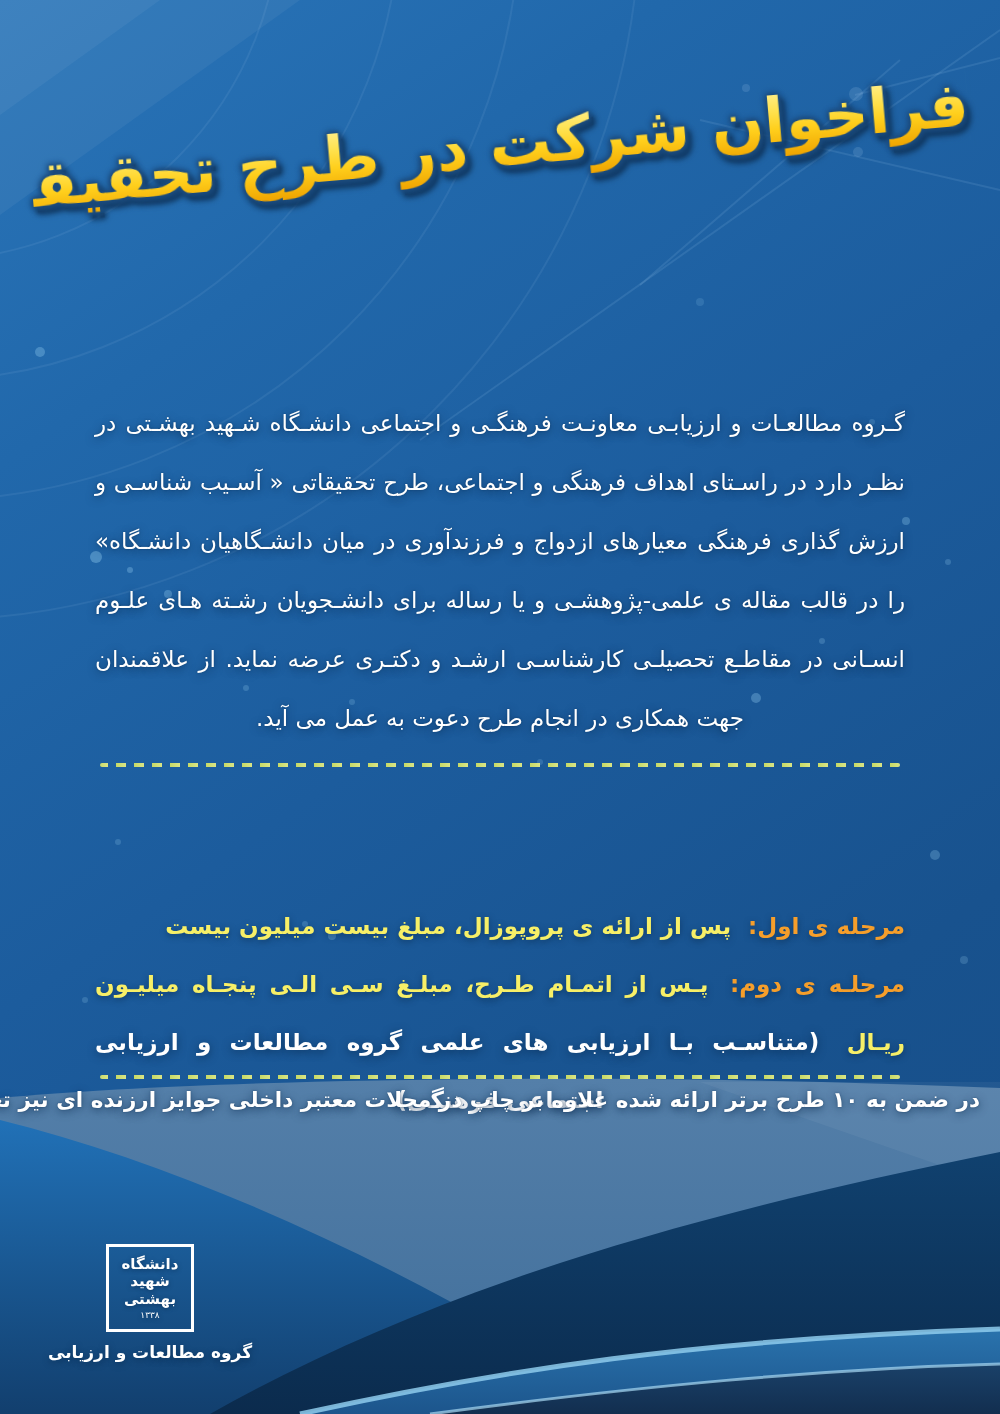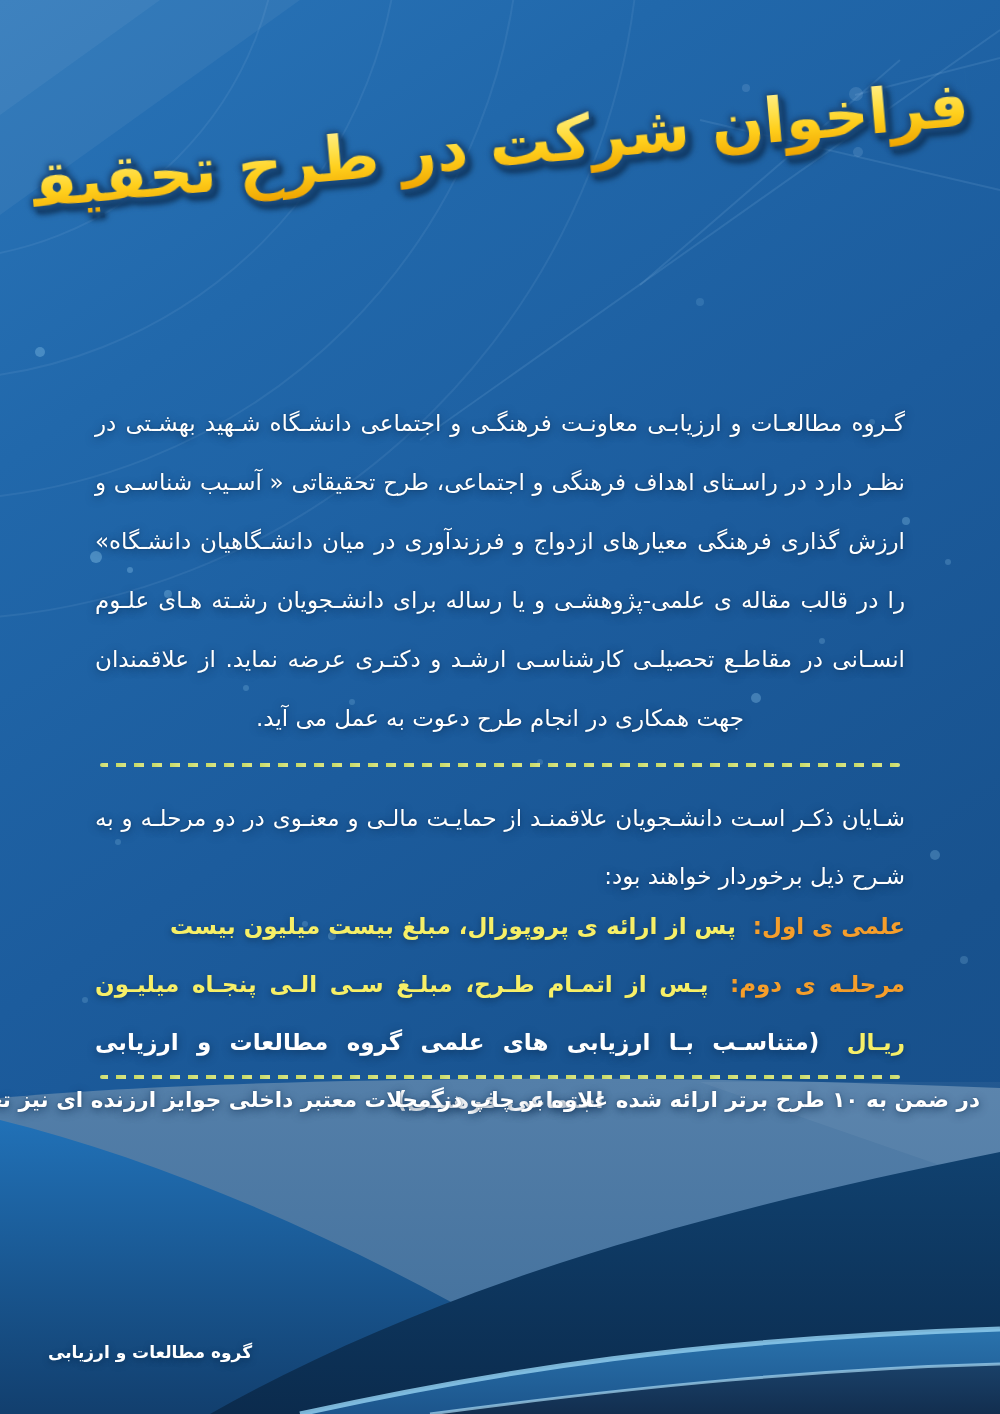--- a/index.html
+++ b/index.html
@@ -162,34 +162,37 @@
     <path d="M430,380 C640,352 820,335 1000,330 L1000,380 Z" fill="url(#gBot)"></path>
     <path d="M430,380 C640,352 820,335 1000,330" stroke="#a8d9f2" stroke-width="3" fill="none" opacity="0.7"></path>
   </svg>
 
   <h1 class="title">فراخوان شرکت در طرح تحقیقاتی</h1>
 
   <p class="txt intro">گـروه مطالعـات و ارزیابـی معاونـت فرهنگـی و اجتماعی دانشـگاه شـهید بهشـتی در نظـر دارد در راسـتای اهداف فرهنگی و اجتماعی، طرح تحقیقاتی « آسـیب شناسـی و ارزش گذاری فرهنگی معیارهای ازدواج و فرزندآوری در میان دانشـگاهیان دانشـگاه» را در قالب مقاله ی علمی-پژوهشـی و یا رساله برای دانشـجویان رشـته هـای علـوم انسـانی در مقاطـع تحصیلـی کارشناسـی ارشـد و دکتـری عرضه نماید. از علاقمندان جهت همکاری در انجام طرح دعوت به عمل می آید.</p>
 
   <div class="dash dash1"></div>
 
-  <p class="txt support">شـایان ذکـر اسـت دانشـجویان علاقمنـد از حمایـت مالـی و معنـوی در دو مرحلـه و به شـرح ذیل برخوردار خواهند بود:</p>
 
   <p class="stage stage1">
-    <span class="lbl">علمی ی اول:</span>
+    <span class="lbl">مرحله ی اول:</span>
     <span class="amt">پس از ارائه ی پروپوزال، مبلغ بیست میلیون بیست</span>
   </p>
 
   <p class="stage stage2">
     <span class="lbl">مرحلـه ی دوم:</span>
     <span class="amt">پـس از اتمـام طـرح، مبلـغ سـی الـی پنجـاه میلیـون ریـال</span>
     <span class="wnote">(متناسـب بـا ارزیابی های علمی گروه مطالعات و ارزیابی اجتماعی فرهنگی)</span>
   </p>
 
   <div class="dash dash2"></div>
 
   <p class="footer-note">در ضمن به ۱۰ طرح برتر ارائه شده علاوه بر چاپ در مجلات معتبر داخلی جوایز ارزنده ای نیز تعلق می گیرد.</p>
 
   <div class="logo">
+    <div class="emblem">
+      <span class="em-text">دانشگاه شهید بهشتی</span>
+      <span class="em-year">۱۳۳۸</span>
+    </div>
     <div class="org-line">گروه مطالعات و ارزیابی</div>
   </div>
 
 </div>
 
 </body></html>

